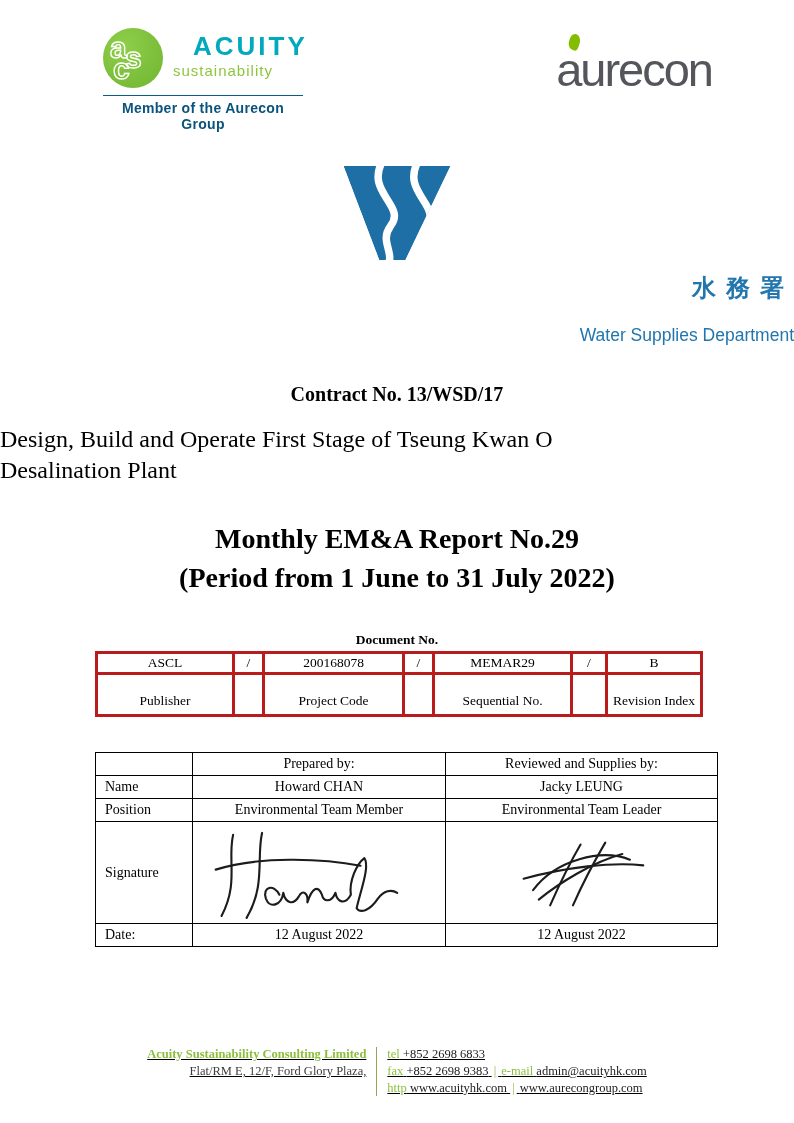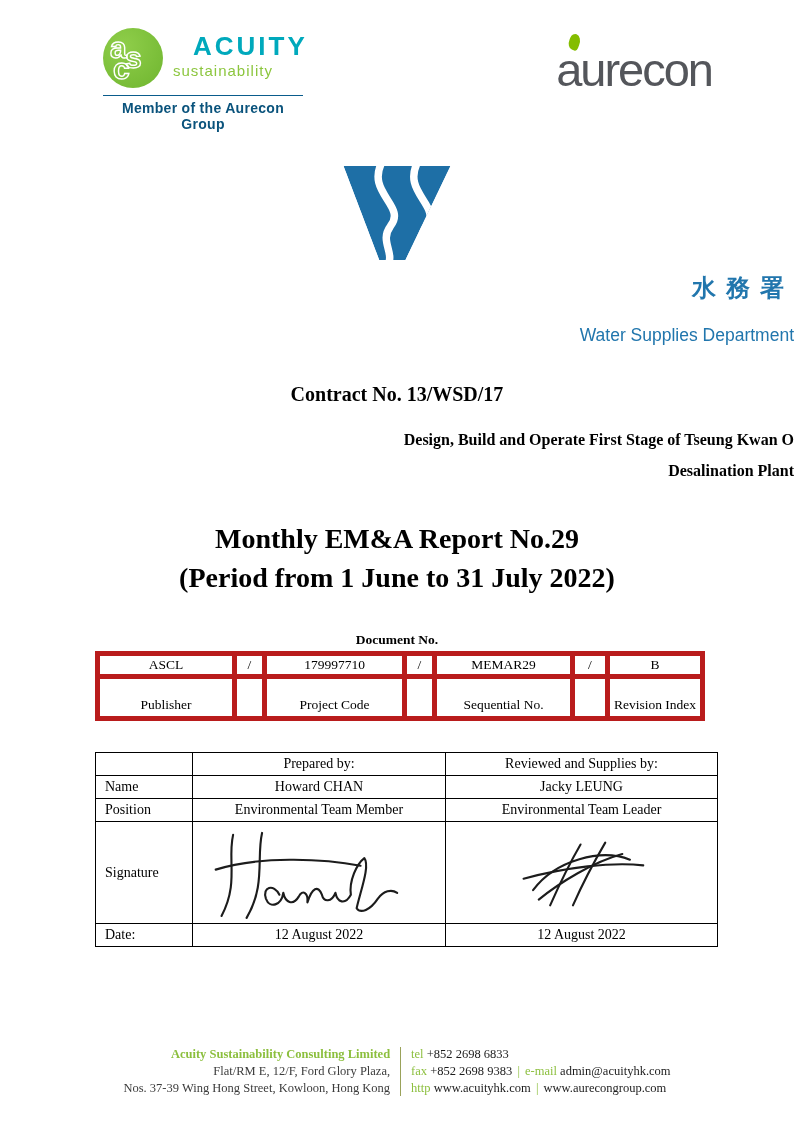--- a/index.html
+++ b/index.html
@@ -37,46 +37,46 @@
   
   .wsd { position:absolute; top:166px; left:0; right:0; text-align:right; color:#2176ad; }
   .wsd svg { display:block; margin:0 auto; }
   .wsd-cn { font-family:"DejaVu Sans", sans-serif; font-weight:600; font-size:24px;
             letter-spacing:10px; text-indent:10px; margin-top:12px; }
   .wsd-en { font-family:"Liberation Sans", sans-serif; font-size:17.5px; margin-top:21px; }
 
   
   .h-contract { position:absolute; top:371px; left:0; right:0; text-align:center;
                 font-size:20px; font-weight:bold;margin-top:12px; }
-  .h-project  { position:absolute; top:424px; left:0; right:0; text-align:right;
-                font-size:16px; font-weight:bold; line-height:31px; }
+  .h-project  { position:absolute; top:424px; left:0; right:0; text-align:left;
+                font-size:24px; font-weight:normal; line-height:31px; }
   .h-report   { position:absolute; top:519px; left:0; right:0; text-align:center;
                 font-size:28px; font-weight:bold; line-height:39px; }
 
   
   .doc-caption { position:absolute; top:632px; left:0; right:0; text-align:center;
                  font-size:13.5px; font-weight:bold; }
   .doc-table { position:absolute; left:95px; top:651px; border-collapse:collapse;
                font-size:13.5px; table-layout:fixed; }
-  .doc-table td { border:5px solid #b91c1c; text-align:center; padding:1px 3px; }
+  .doc-table td { border:3px solid #b91c1c; text-align:center; padding:1px 3px; }
   .doc-table tr.vals td { height:21px; }
   .doc-table tr.labels td { height:42px; vertical-align:top; padding-top:18px; }
 
   
   .signoff-table { position:absolute; left:95px; top:752px; border-collapse:collapse;
                    font-size:14px; table-layout:fixed; }
   .signoff-table td { border:1px solid #000; padding:2px 6px; height:23px; }
   .signoff-table td.lbl { text-align:left; padding-left:9px; }
   .signoff-table td.ctr { text-align:center; }
   .signoff-table tr.sig-row td { height:102px; vertical-align:middle; }
   .sig-svg { display:block; margin:0 auto; }
 
   
   .footer { position:absolute; top:1046px; left:0; right:0; display:flex;
-            justify-content:center; align-items:stretch; font-size:12.5px; line-height:17px; }
+            justify-content:center; align-items:stretch; font-size:12.5px; line-height:17px;text-decoration:underline; }
   .footer-left { text-align:right; color:#3c3c3c; }
   .f-company { color:#8cbf3e; font-weight:bold; }
   .footer-divider { width:1px; background:#9aa25a; margin:1px 10px; }
   .footer-right { text-align:left; color:#1c1c1c; }
   .f-lbl { color:#8cbf3e; }
   .sep { padding:0 2px; }
 </style>
 </head>
 <body>
 
@@ -141,21 +141,21 @@
         <col style="width:140px">
       <col style="width:30px">
         <col style="width:138px">
         <col style="width:35px">
       <col style="width:95px">
     </colgroup>
     <tbody>
       <tr class="vals">
         <td>ASCL</td>
         <td>/</td>
-        <td>179997710</td>
+        <td>200168078</td>
         <td>/</td>
         <td>MEMAR29</td>
         <td>/</td>
         <td>B</td>
       </tr>
       <tr class="labels">
         <td>Publisher</td>
         <td></td>
         <td>Project Code</td>
         <td></td>
@@ -217,21 +217,20 @@
         <td class="ctr">12 August 2022</td>
         <td class="ctr">12 August 2022</td>
       </tr>
     </tbody>
   </table>
 
   <div class="footer">
     <div class="footer-left">
       <div class="f-company">Acuity Sustainability Consulting Limited</div>
       <div class="f-addr">Flat/RM E, 12/F, Ford Glory Plaza,</div>
-      <div class="f-addr">Nos. 37-39 Wing Hong Street, Kowloon, Hong Kong</div>
     </div>
     <div class="footer-divider"></div>
     <div class="footer-right">
       <div>
         <span class="f-lbl">tel</span>
         <span>+852 2698 6833</span>
       </div>
       <div>
         <span class="f-lbl">fax</span>
         <span>+852 2698 9383</span>

